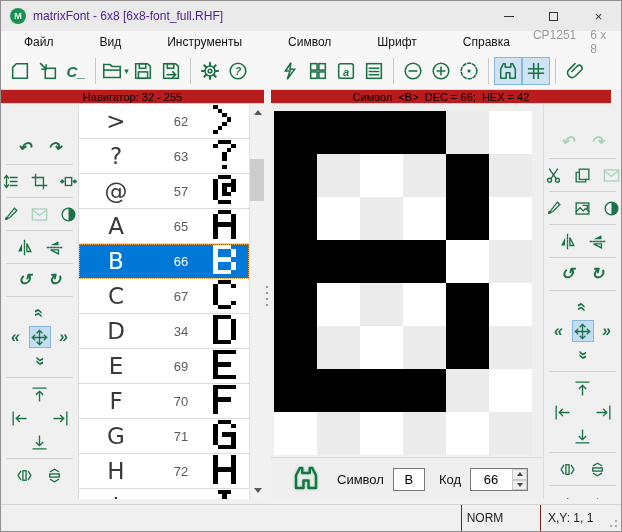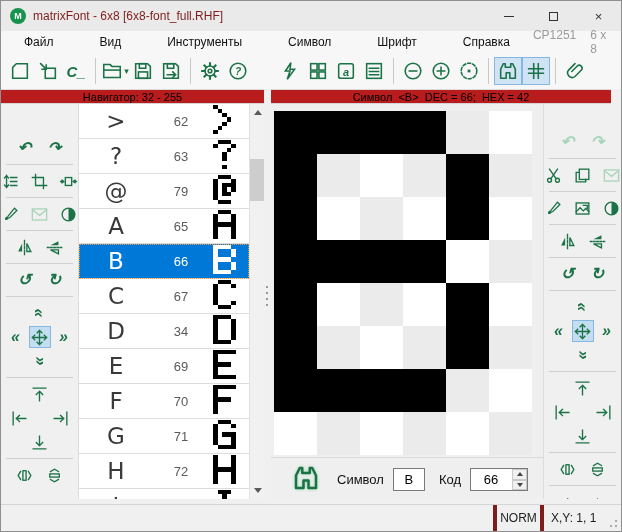--- a/index.html
+++ b/index.html
@@ -3,21 +3,21 @@
 <meta charset="utf-8">
 <style>
   html,body{margin:0;padding:0;background:#d7d7d7;font-family:"Liberation Sans",sans-serif;}
   *{box-sizing:border-box;}
   .window{position:relative;width:622px;height:532px;background:#f0f0f0;border:1px solid #8f8f8f;overflow:hidden;}
 
   
   .titlebar{position:absolute;left:0;top:0;right:0;height:30px;background:#eaeaea;display:flex;align-items:center;}
   .logo{width:16px;height:16px;border-radius:50%;background:#17934f;color:#fff;font-size:9px;font-weight:bold;
         display:flex;align-items:center;justify-content:center;margin:0 7px 0 9px;}
-  .title-text{font-size:12px;color:#7f1d1d;}
+  .title-text{font-size:12px;color:#4c1d95;}
   .winbtns{position:absolute;right:0;top:0;height:30px;display:flex;}
   .winbtn{width:45px;height:30px;display:flex;align-items:center;justify-content:center;color:#333;font-size:13px;}
   .min-glyph{display:block;width:10px;height:1px;background:#333;}
   .max-glyph{display:block;width:9px;height:9px;border:1px solid #333;}
 
   
   .menubar{position:absolute;left:0;top:30px;right:0;height:22px;background:#f7f7f7;display:flex;align-items:center;font-size:12px;}
   .menu-item{padding:0 23px;color:#111;}
   .menu-right{margin-left:auto;margin-right:8px;color:#9b9b9b;display:flex;gap:14px;}
 
@@ -86,21 +86,21 @@
   .spinner{position:absolute;right:1px;top:1px;width:15px;height:21px;display:flex;flex-direction:column;}
   .spin-btn{flex:1;background:#f0f0f0;border:1px solid #c9c9c9;display:flex;align-items:center;justify-content:center;}
   .spin-btn .t{width:0;height:0;border-left:3px solid transparent;border-right:3px solid transparent;}
   .spin-up .t{border-bottom:4px solid #444;}
   .spin-dn .t{border-top:4px solid #444;}
 
   
   .bottombar{position:absolute;left:0;right:0;bottom:0;height:32px;background:#f0f0f0;}
   .statusbar{position:absolute;left:0;right:0;top:5px;bottom:0;border-top:1px solid #d5d5d5;display:flex;align-items:center;font-size:12px;color:#222;}
   .st-spacer{flex:1;}
-  .st-sec{border-left:4px solid #7f1d1d;height:100%;display:flex;align-items:center;justify-content:center;}
+  .st-sec{border-left:1px solid #7f1d1d;height:100%;display:flex;align-items:center;justify-content:center;margin-left:32px;}
   .st-mode{width:47px;}
   .st-xy{width:81px;justify-content:flex-start;padding-left:7px;}
   .st-ver{width:89px;justify-content:flex-start;padding-left:8px;}
   .grip{position:absolute;right:4px;bottom:4px;width:2px;height:2px;background:#ababab;
         box-shadow:-5px 0 #ababab,0 -5px #ababab;}
 </style>
 </head>
 <body>
 
 <div class="window">
@@ -496,21 +496,21 @@
             <rect x="4" y="1" width="1" height="1" fill="#000000"></rect>
             <rect x="3" y="2" width="1" height="1" fill="#000000"></rect>
             <rect x="2" y="3" width="1" height="1" fill="#000000"></rect>
             <rect x="2" y="4" width="1" height="1" fill="#000000"></rect>
             <rect x="2" y="6" width="1" height="1" fill="#000000"></rect>
           </svg>
         </span>
       </div>
       <div class="chrow">
         <span class="glyph">@</span>
-        <span class="code">79</span>
+        <span class="code">57</span>
         <span class="prev">
           <svg viewBox="0 0 6 8" width="27" height="33" preserveAspectRatio="none" style="shape-rendering: crispedges;">
             <rect x="1" y="0" width="1" height="1" fill="#000000"></rect>
             <rect x="2" y="0" width="1" height="1" fill="#000000"></rect>
             <rect x="3" y="0" width="1" height="1" fill="#000000"></rect>
             <rect x="0" y="1" width="1" height="1" fill="#000000"></rect>
             <rect x="4" y="1" width="1" height="1" fill="#000000"></rect>
             <rect x="0" y="2" width="1" height="1" fill="#000000"></rect>
             <rect x="2" y="2" width="1" height="1" fill="#000000"></rect>
             <rect x="3" y="2" width="1" height="1" fill="#000000"></rect>

